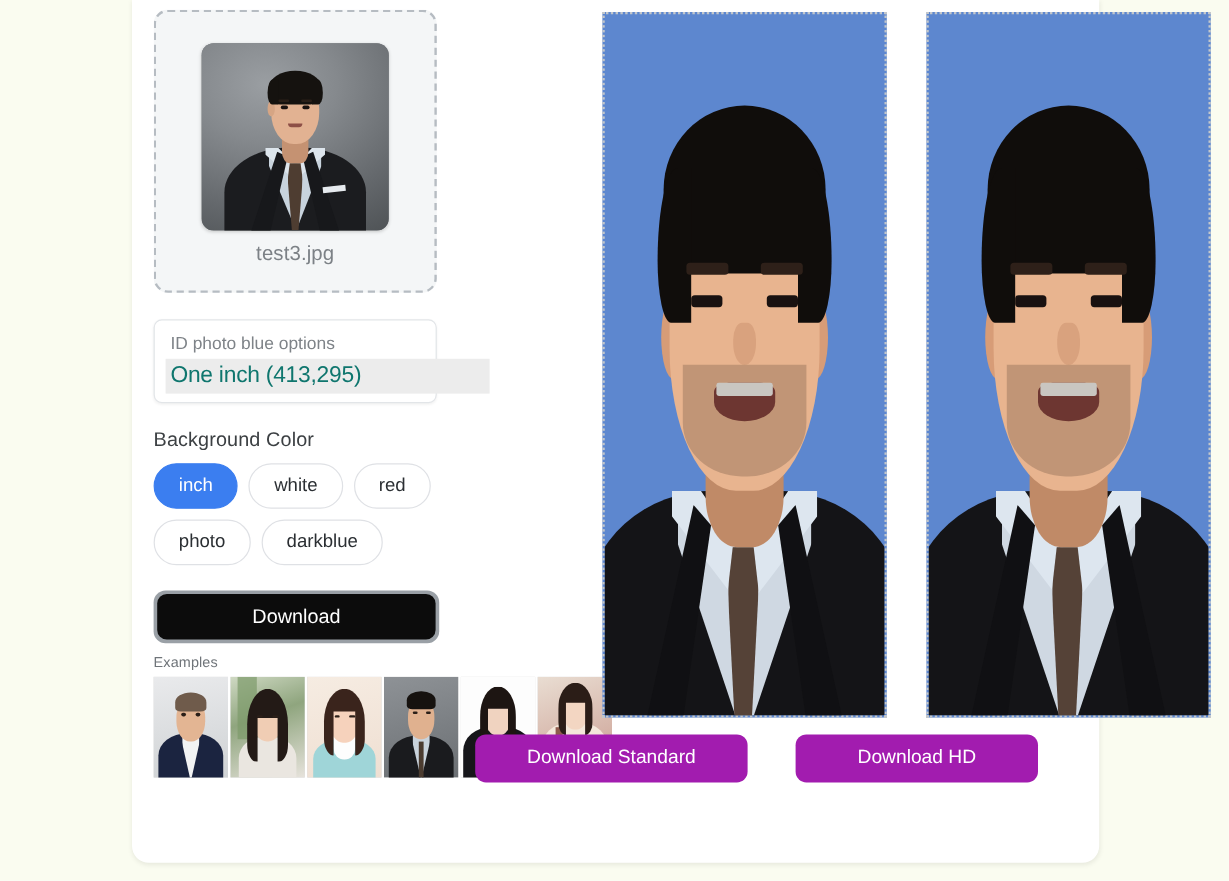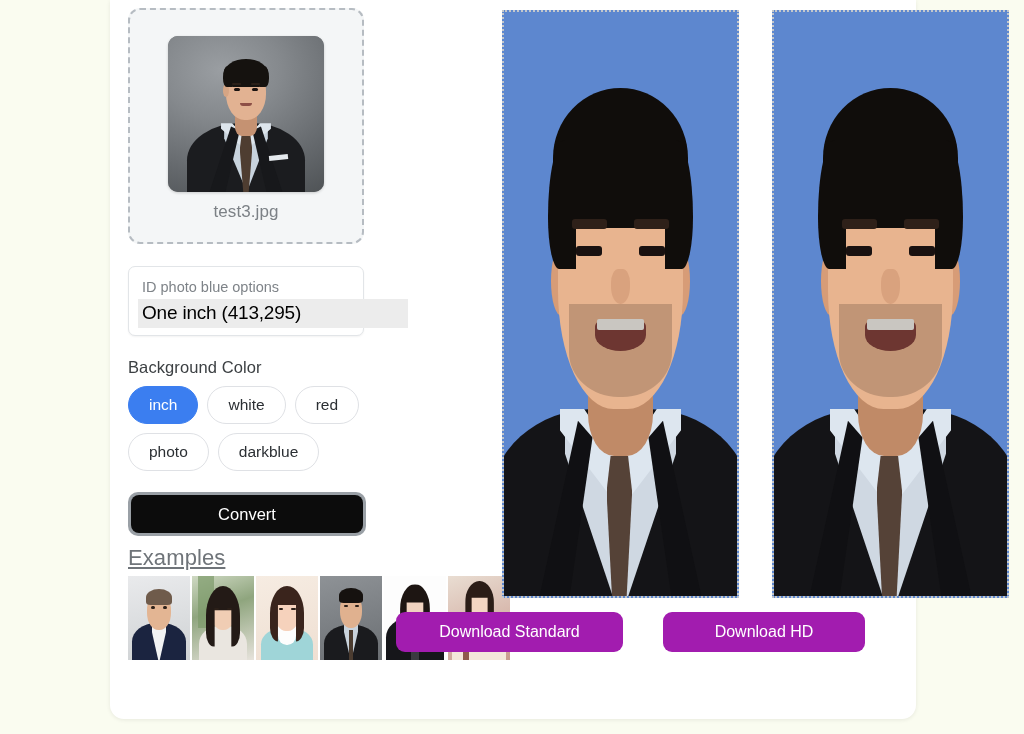--- a/index.html
+++ b/index.html
@@ -103,21 +103,21 @@
     position: absolute;
     left: 10px; top: 33px;
     width: 270px;
     height: 29px;
     background: #ececec;
   }
   .select-value {
     position: absolute;
     left: 14px; top: 36px;
     font-size: 19px;
-    color: #000000;
+    color: #0f766e;
     letter-spacing: -.2px;
   }
 
   
   .bgc-title {
     margin-top: 22px;
     font-size: 16.5px;
     color: #3c4043;
     letter-spacing: .1px;
   }
@@ -166,24 +166,23 @@
     background: #0c0c0c;
     color: #ffffff;
     font-size: 16.5px;
     font-family: "Liberation Sans", sans-serif;
     cursor: pointer;
   }
 
   
   .examples-title {
     margin-top: 9px;
-    font-size: 22px;
+    font-size: 12px;
     color: #6f7479;
     letter-spacing: .1px;
-    text-decoration: underline;
   }
   .examples-strip {
     margin-top: 5px;
     display: flex;
     gap: 2px;
   }
   .ex-thumb {
     width: 62px;
     height: 84px;
     overflow: hidden;
@@ -289,21 +288,21 @@
 
     <div class="chips">
       <button class="chip selected">inch</button>
       <button class="chip">white</button>
       <button class="chip">red</button>
       <button class="chip">photo</button>
       <button class="chip">darkblue</button>
     </div>
 
     <div class="convert-wrap">
-      <button class="convert-btn">Convert</button>
+      <button class="convert-btn">Download</button>
     </div>
 
     <div class="examples-title">Examples</div>
 
     <div class="examples-strip">
 
       <div class="ex-thumb">
         <div style="position:absolute;inset:0;background:linear-gradient(170deg,#e9eaec,#cfd2d4);"></div>
         <div style="position:absolute;left:6%;top:56%;width:88%;height:50%;background:#1b2440;border-radius:44% 44% 0 0;"></div>
         <div style="position:absolute;left:38%;top:58%;width:24%;height:46%;background:#f2f3f4;clip-path:polygon(0 0,100% 0,100% 14%,50% 100%,0 14%);"></div>

